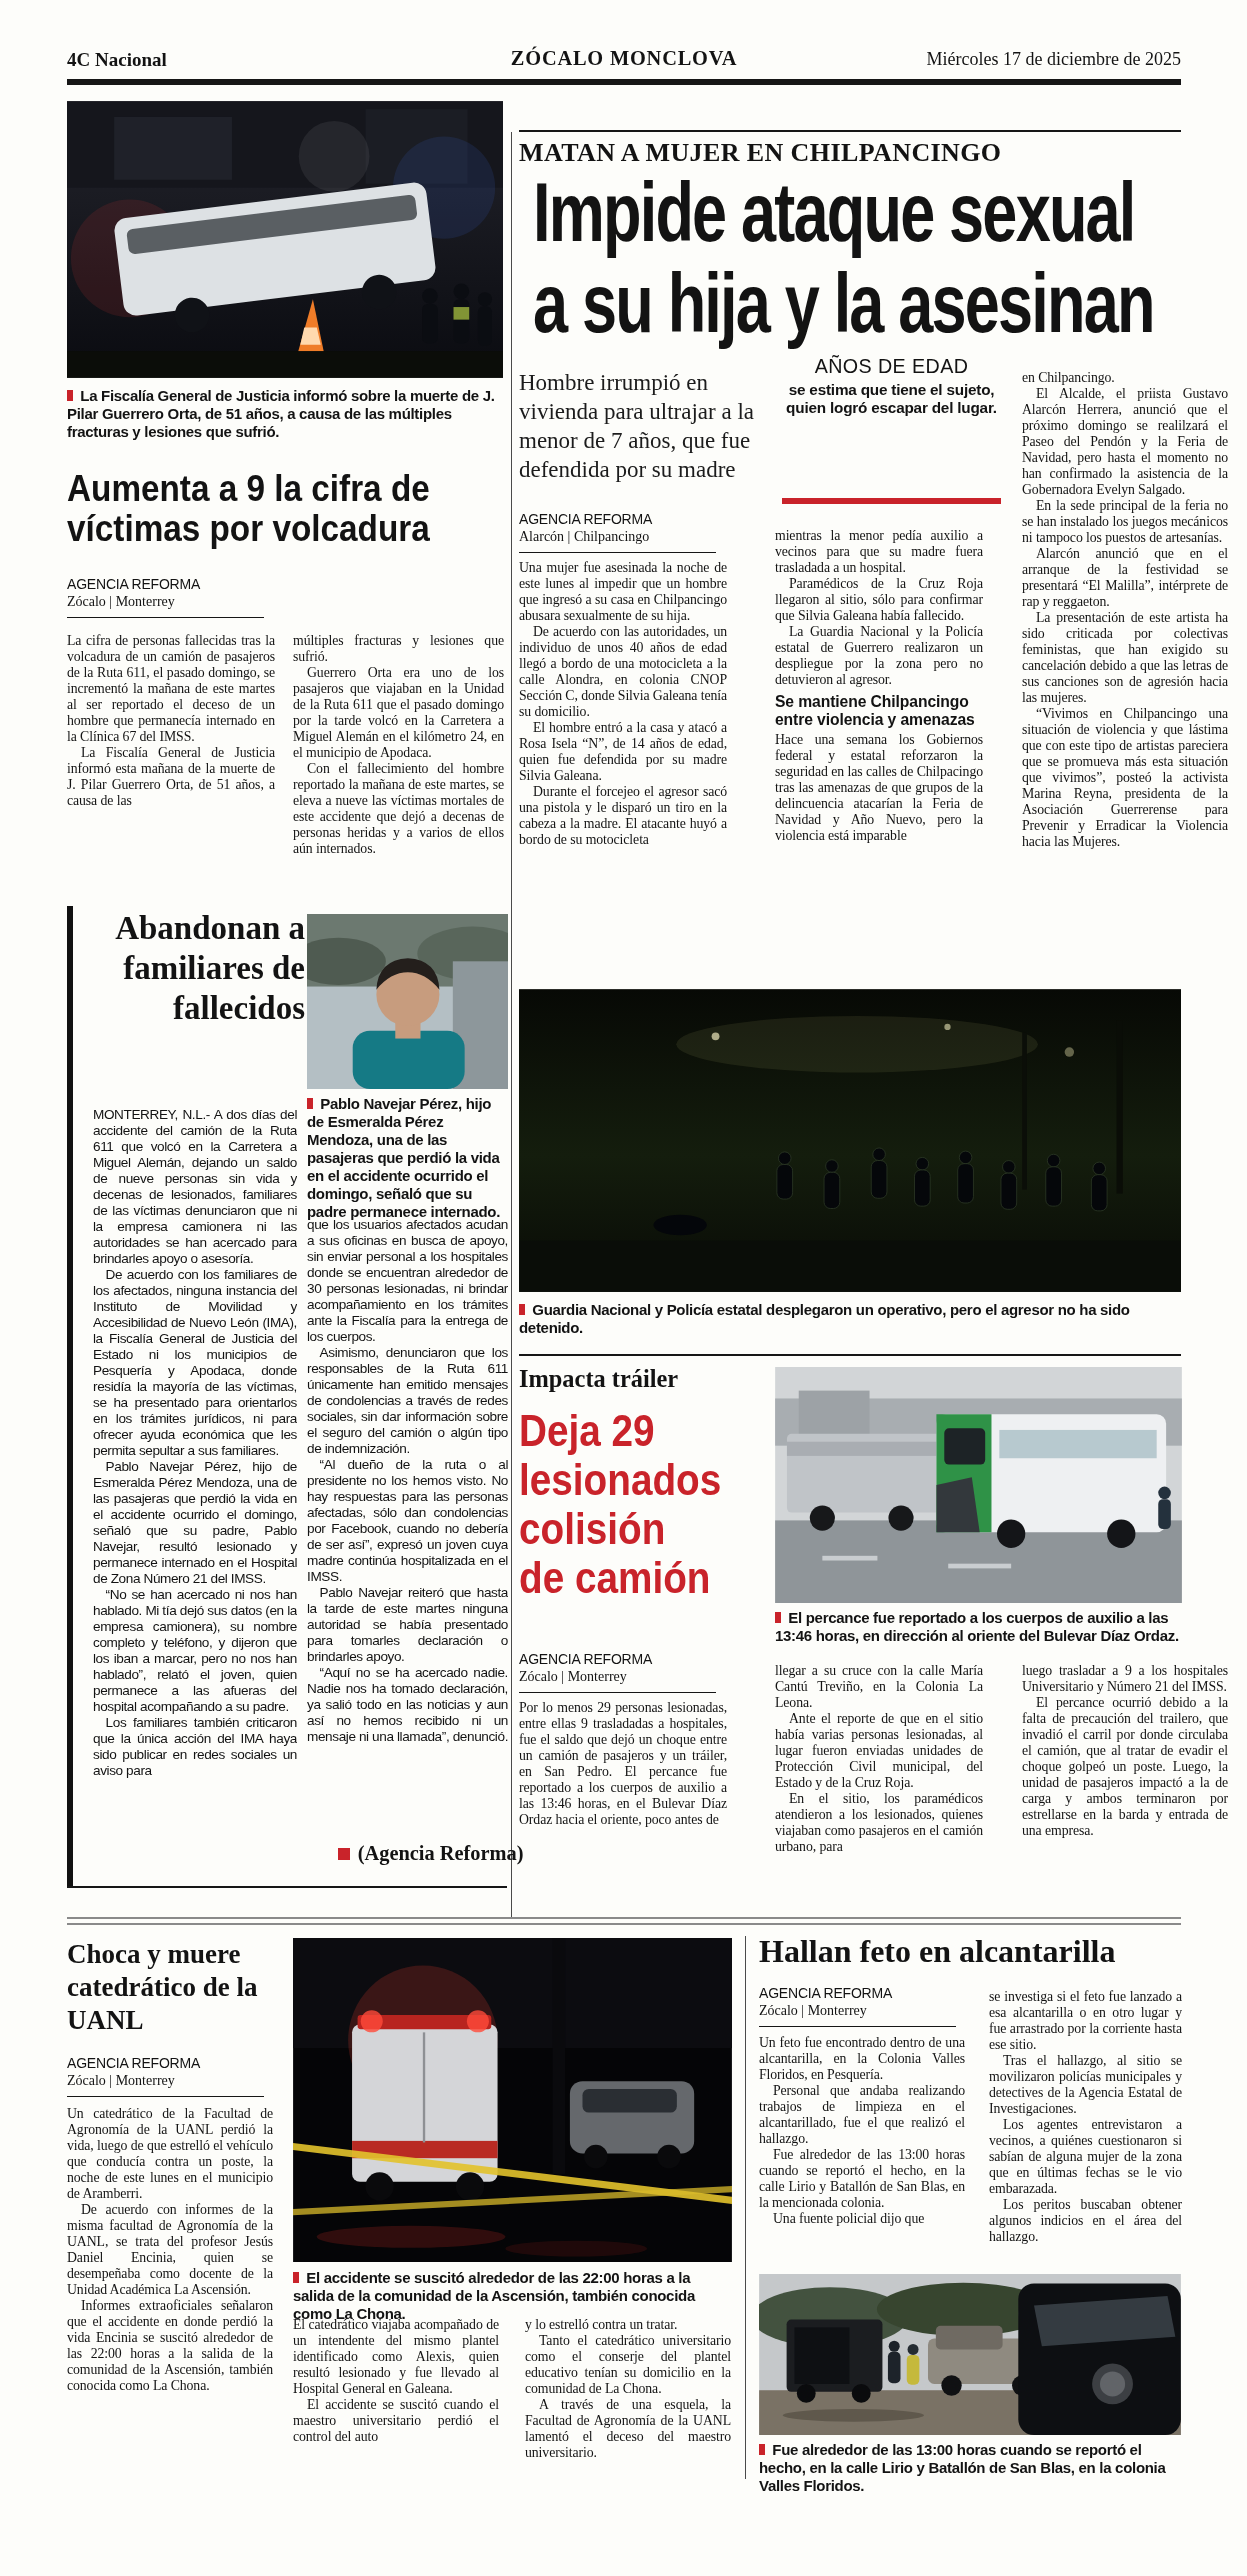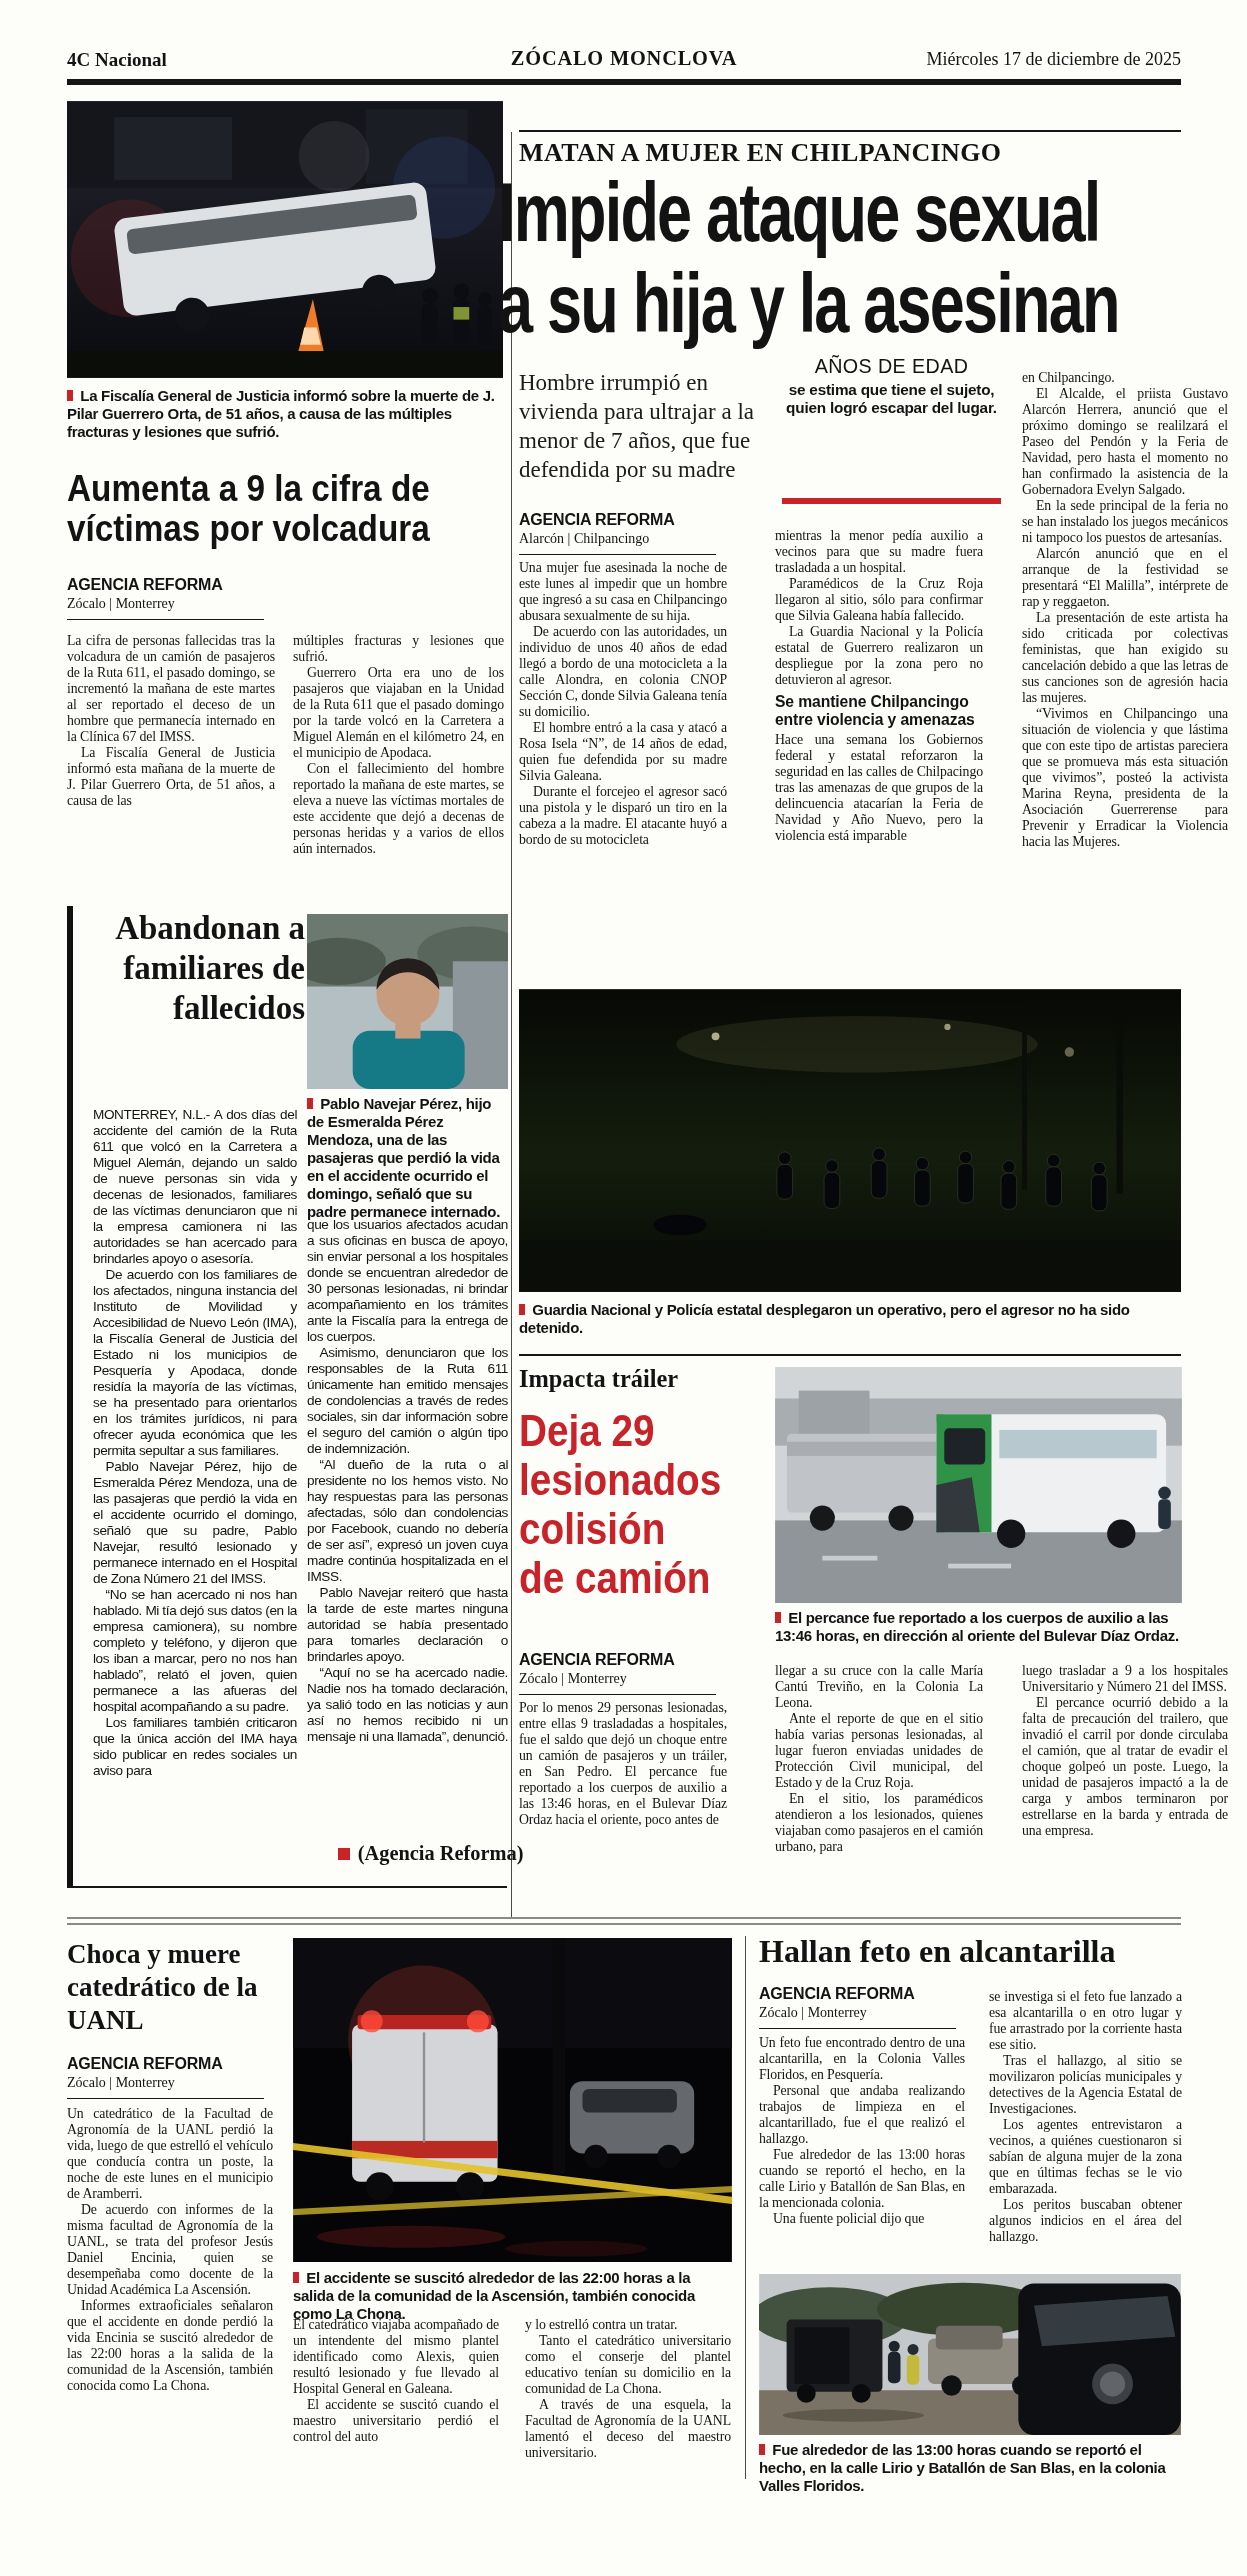--- a/index.html
+++ b/index.html
@@ -7,21 +7,21 @@
   #page{position:relative;width:1248px;height:2576px;background:#fdfdfa;color:var(--ink);
         font-family:"Liberation Serif",serif;margin:0 auto;overflow:hidden;}
   .abs{position:absolute;}
   .rule{background:#161616;}
   .vrule{background:#4a4a4a;width:0.8px;}
   
   .hdr-sect{font-weight:bold;font-size:19px;}
   .hdr-mast{font-weight:bold;font-size:20.4px;letter-spacing:0.8px;text-align:center;}
   .hdr-date{font-size:18px;text-align:right;}
   
-  .by-name{font-family:"Liberation Sans",sans-serif;font-weight:bold;font-size:16px;letter-spacing:-0.2px;}
+  .by-name{font-family:"Liberation Sans",sans-serif;font-weight:normal;font-size:14px;letter-spacing:-0.2px;}
   .by-credit{font-size:14px;margin-top:1.6px;}
   .by-rule{height:1.6px;background:#161616;margin-top:7px;}
   
   .body-col{font-size:13.8px;line-height:16px;text-align:justify;letter-spacing:-0.1px;overflow:hidden;}
   .body-col p{margin:0;}
   .body-col p + p{text-indent:14px;}
   .sans-col{font-family:"Liberation Sans",sans-serif;font-size:13.6px;line-height:16px;
             text-align:justify;letter-spacing:-0.4px;overflow:hidden;}
   .sans-col p{margin:0;}
   .sans-col p + p{text-indent:12.6px;}
@@ -108,21 +108,21 @@
       <p>La Fiscalía General de Justicia informó esta mañana de la muerte de J. Pilar Guerrero Orta, de 51 años, a causa de las</p>
     </div>
   <div class="abs body-col" style="left:293px;top:633px;width:211px;height:277px;">
       <p>múltiples fracturas y lesiones que sufrió.</p>
       <p>Guerrero Orta era uno de los pasajeros que viajaban en la Unidad de la Ruta 611 que el pasado domingo por la tarde volcó en la Carretera a Miguel Alemán en el kilómetro 24, en el municipio de Apodaca.</p>
       <p>Con el fallecimiento del hombre reportado la mañana de este martes, se eleva a nueve las víctimas mortales de este accidente que dejó a decenas de personas heridas y a varios de ellos aún internados.</p>
     </div>
 
   <div class="abs rule" style="left:519px;top:130px;width:662px;height:2.4px;"></div>
   <div class="abs kicker" style="left:519px;top:138px;">MATAN A MUJER EN CHILPANCINGO</div>
-  <div class="abs" style="left:498px;top:167px;width:708px;">
+  <div class="abs" style="left:533px;top:167px;width:708px;">
     <div class="hl-cond" style="font-size:83px;line-height:91px;letter-spacing:-2.4px;transform:scaleX(0.76);">
       <div>Impide ataque sexual</div>
       <div>a su hija y la asesinan</div>
     </div>
   </div>
   <div class="abs deck" style="left:519px;top:368px;width:240px;">Hombre irrumpió en vivienda para ultrajar a la menor de 7 años, que fue defendida por su madre</div>
   <div class="abs" style="left:782px;top:355px;width:219px;">
     <div class="stat-label">AÑOS DE EDAD</div>
     <div class="stat-text" style="margin-top:3.1px;">se estima que tiene el sujeto, quien logró escapar del lugar.</div>
   </div>

